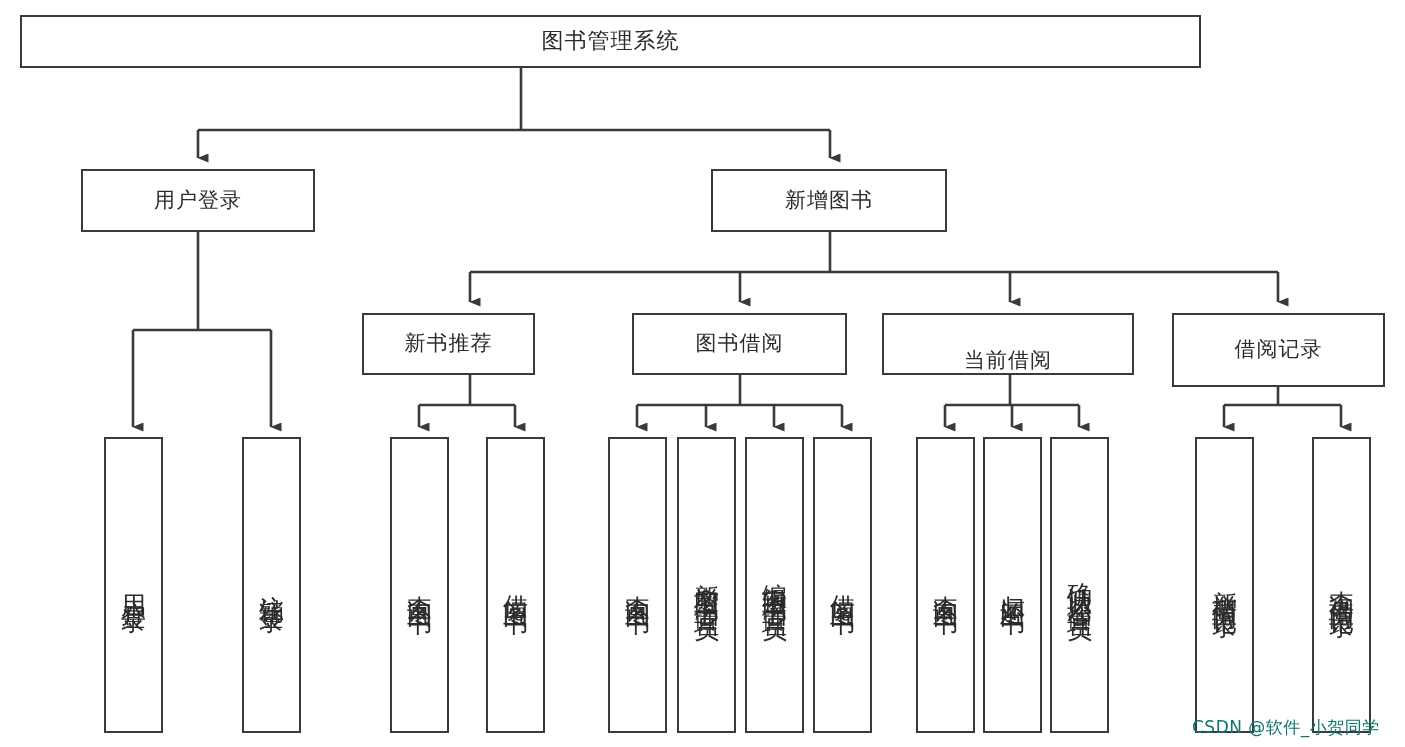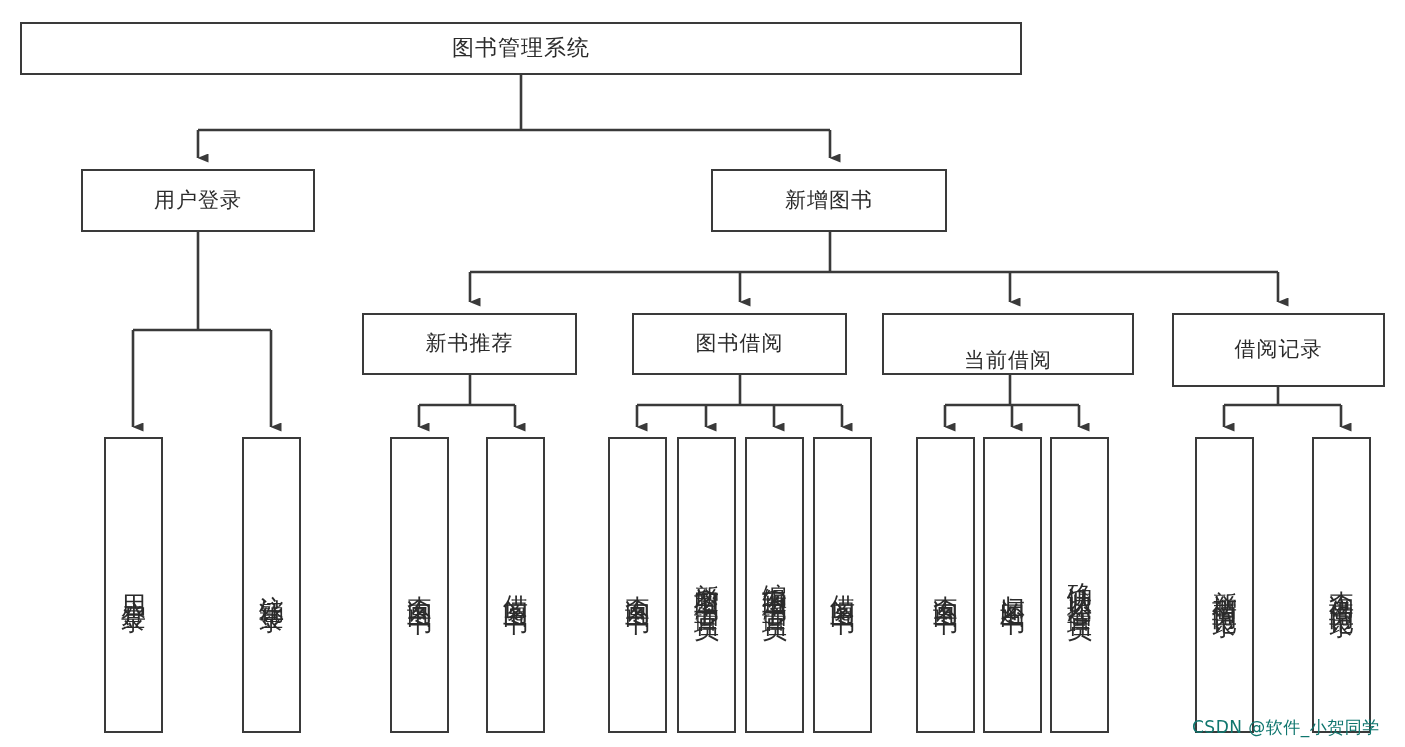--- a/index.html
+++ b/index.html
@@ -102,32 +102,32 @@
       <path d="M1012,405 L1012,427" marker-end="url(#arrow)"></path>
       <path d="M1079,405 L1079,427" marker-end="url(#arrow)"></path>
 
       <path d="M1278,375 L1278,405"></path>
       <path d="M1224,405 L1341,405"></path>
       <path d="M1224,405 L1224,427" marker-end="url(#arrow)"></path>
       <path d="M1341,405 L1341,427" marker-end="url(#arrow)"></path>
     </g>
   </svg>
 
-  <div class="node h root" style="left:20px;top:22px;width:1002px;height:53px;">
+  <div class="node h root" style="left:20px;top:15px;width:1181px;height:53px;">
     <span class="lbl">图书管理系统</span>
   </div>
 
   <div class="node h" style="left:81px;top:169px;width:234px;height:63px;">
     <span class="lbl">用户登录</span>
   </div>
   <div class="node h" style="left:711px;top:169px;width:236px;height:63px;">
     <span class="lbl">新增图书</span>
   </div>
 
-  <div class="node h" style="left:362px;top:313px;width:215px;height:62px;">
+  <div class="node h" style="left:362px;top:313px;width:173px;height:62px;">
     <span class="lbl">新书推荐</span>
   </div>
   <div class="node h" style="left:632px;top:313px;width:215px;height:62px;">
     <span class="lbl">图书借阅</span>
   </div>
   <div class="node h" style="left:882px;top:313px;width:252px;height:62px;align-items:flex-end;">
     <span class="lbl">当前借阅</span>
   </div>
   <div class="node h" style="left:1172px;top:313px;width:213px;height:74px;">
     <span class="lbl">借阅记录</span>

